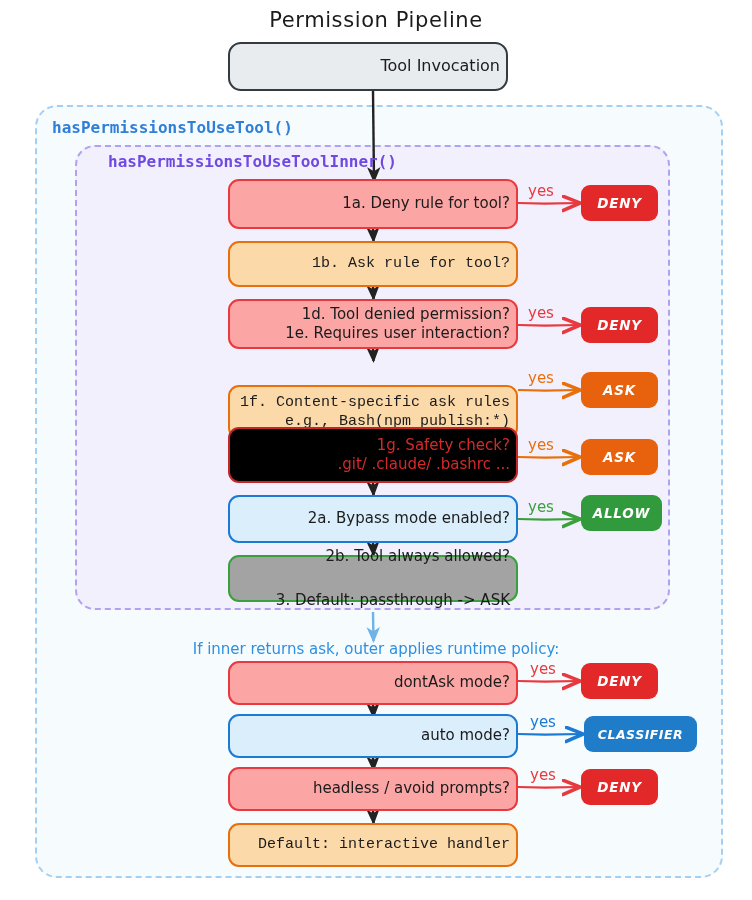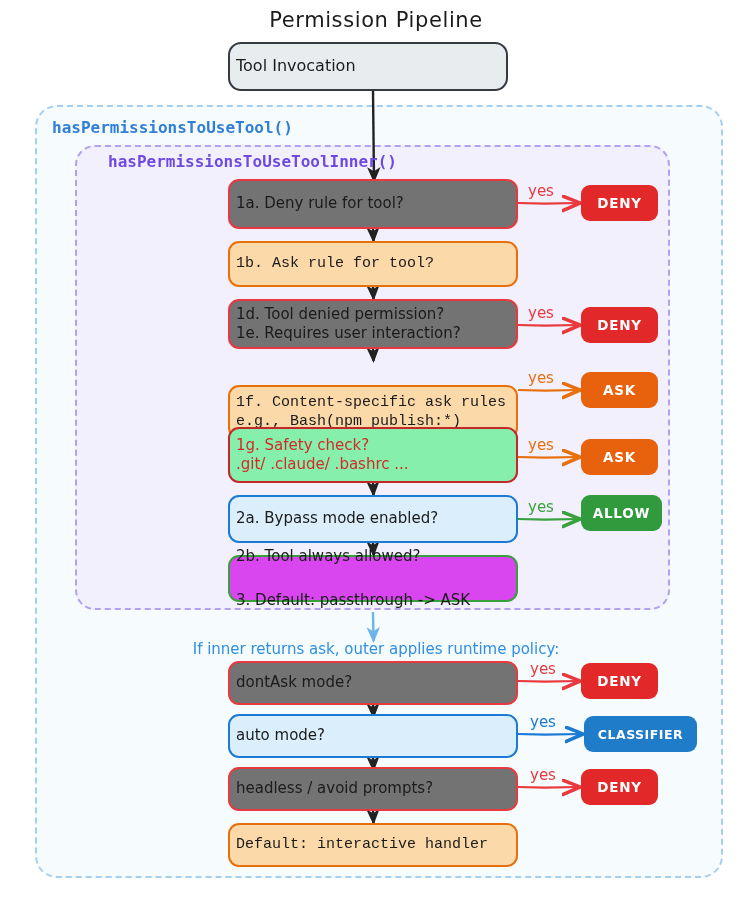--- a/index.html
+++ b/index.html
@@ -87,74 +87,75 @@
     color: #2f8fe0;
     white-space: nowrap;
   }
 
   
   .node {
     position: absolute;
     box-sizing: border-box;
     display: flex;
     flex-direction: column;
-    align-items: flex-start;
+    align-items: flex-end;
     justify-content: center;
     border-radius: 11px;
     border-width: 2.5px;
     border-style: solid;
     text-align: center;
     line-height: 1.28;
     font-size: 15px;
     color: #1b1b1b;
     padding: 2px 6px;
   }
   .node .l2 { display: block; }
 
   .node.start {
     background: #e9ecef;
     border-color: #343a40;
     border-radius: 13px;
     font-size: 16px;
   }
   .node.red {
-    background: #737373;
+    background: #fca5a5;
     border-color: #e8393f;
   }
   .node.red-strong {
-    background: #86efac;
+    background: #000000;
     border-color: #c32727;
     color: #d42a2a;
   }
   .node.orange {
     background: #fcd9a8;
     border-color: #e8700c;
     font-family: Liberation Mono, monospace;
   }
   .node.blue {
     background: #dbeefc;
     border-color: #1a7ad4;
   }
   .node.green {
-    background: #d946ef;
+    background: #a3a3a3;
     border-color: #38a13c;
     gap: 24px;
   }
 
   
   .badge {
     position: absolute;
     box-sizing: border-box;
     display: flex;
     align-items: center;
     justify-content: center;
     border-radius: 9px;
     color: #ffffff;
     font-size: 13.5px;
     font-weight: 700;
+    font-style: italic;
     letter-spacing: 0.8px;
   }
   .badge.deny      { background: #e22828; }
   .badge.ask       { background: #e8610c; }
   .badge.allow     { background: #309a3c; }
   .badge.classifier{ background: #1f7cc8; font-size: 12.5px; letter-spacing: 0.5px; }
 
   
   .edge-label {
     position: absolute;

